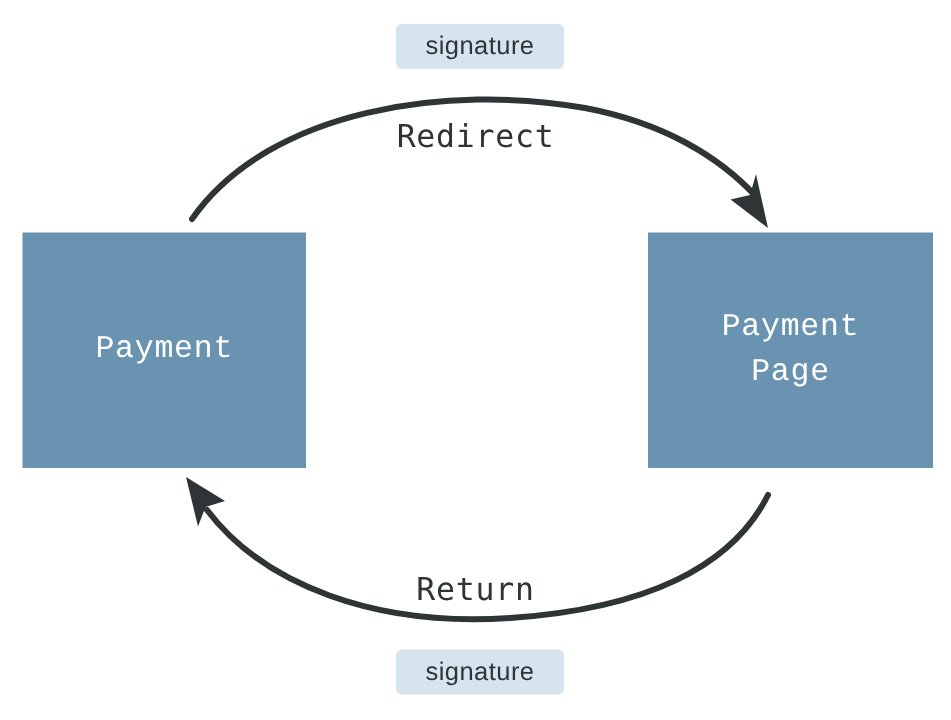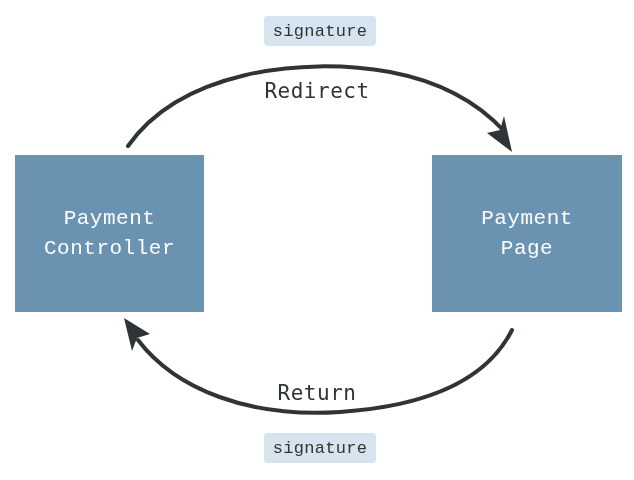--- a/index.html
+++ b/index.html
@@ -73,21 +73,21 @@
   }
   .signature-badge {
     position: absolute;
     display: flex;
     align-items: center;
     justify-content: center;
     height: 30px;
     width: 112px;
     border-radius: 4px;
     color: #2f3437;
-    font-family: Liberation Mono, monospace;
+    font-family: Liberation Sans, sans-serif;
     font-size: 17px;
     letter-spacing: 0.3px;
     white-space: pre;
     text-align: right;
   }
   #badge-signature-top {
     left: 264px;
     top: 16px;
   }
   #badge-signature-bottom {
@@ -103,21 +103,20 @@
   <svg id="flow-svg" viewBox="0 0 634 480" xmlns="http://www.w3.org/2000/svg">
     <path d="M 128 146 C 180 72, 300 56, 390 72 C 443 82, 480 105, 504 131" fill="none" stroke="#2f3437" stroke-width="4" stroke-linecap="round"></path>
     <polygon points="512,152 487,133 500,130 504,116" fill="#2f3437"></polygon>
 
     <path d="M 512 330 C 488 378, 430 406, 340 412 C 250 418, 176 390, 138 340" fill="none" stroke="#2f3437" stroke-width="4" stroke-linecap="round"></path>
     <polygon points="124,318 150,334 137,338 132,351" fill="#2f3437"></polygon>
   </svg>
 
   <div class="node-box" id="node-payment-controller" style="background:#6993b0;">
     <span>Payment</span>
-    <span>Controller</span>
   </div>
 
   <div class="node-box" id="node-payment-page" style="background:#6993b0;">
     <span>Payment</span>
     <span>Page</span>
   </div>
 
   <div class="edge-label" id="edge-label-redirect">Redirect</div>
 
   <div class="edge-label" id="edge-label-return">Return</div>

